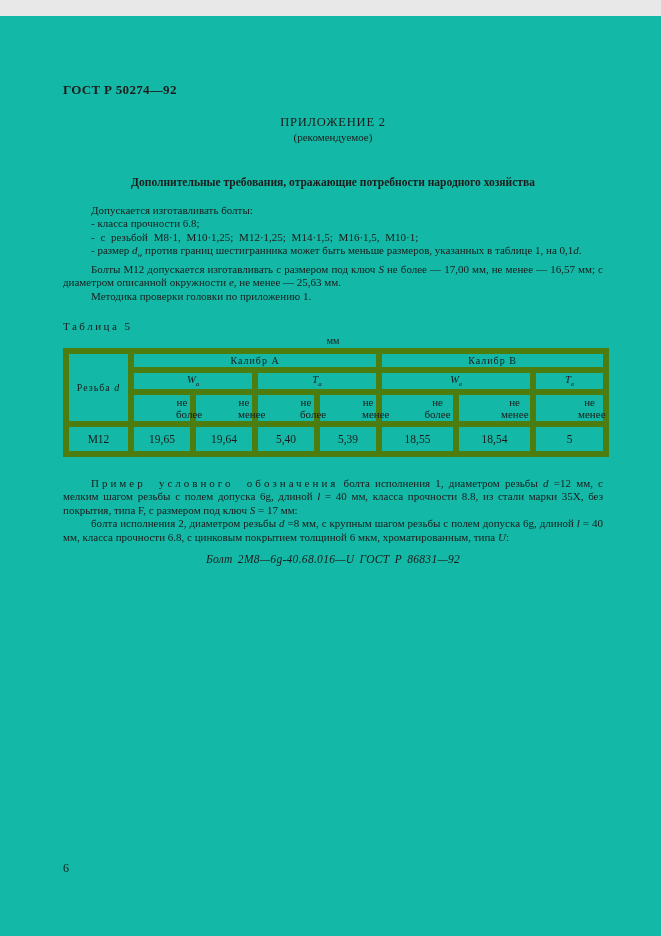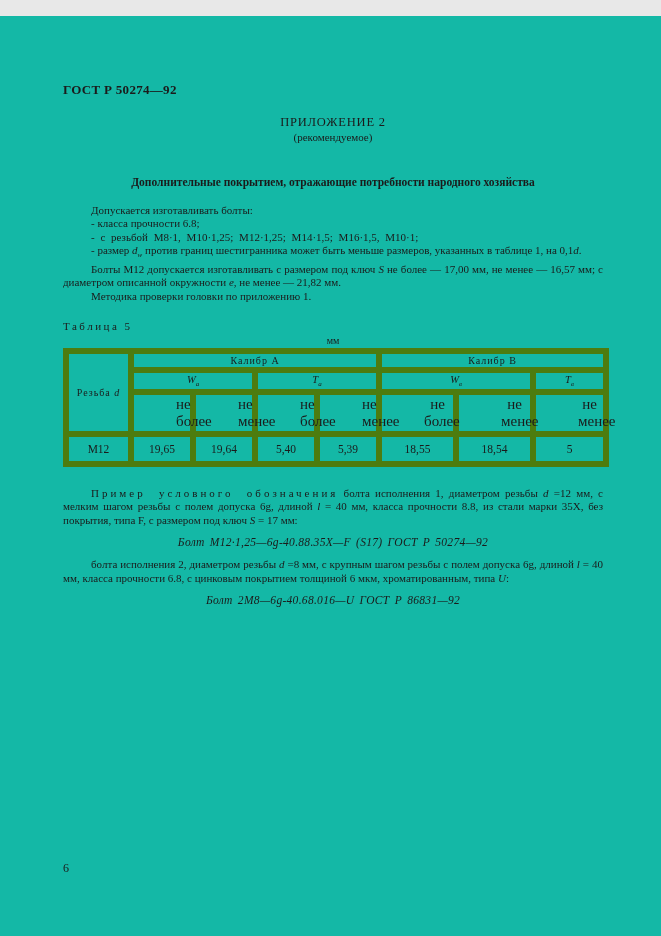--- a/index.html
+++ b/index.html
@@ -25,21 +25,21 @@
   .table-label { font-size:11px; letter-spacing:2.5px; margin-top:17px; }
   .table-unit { text-align:center; font-size:10px; width:540px; margin-top:3px; }
   table.t5 { border-collapse:collapse; table-layout:fixed; width:540px; margin-top:2px; }
   table.t5 td {
     border:6px solid #4d7c0f; text-align:center; vertical-align:middle;
     font-size:10px; padding:1px 2px;
   }
   table.t5 { border:1.5px solid #222; }
   tr.r1 td { height:18px; letter-spacing:1px; }
   tr.r2 td { height:16px; }
-  tr.r3 td { height:17px; font-size:15px; word-spacing:2px;padding-left:42px; }
+  tr.r3 td { height:17px; font-size:11px; word-spacing:2px;padding-left:42px; }
   td.thread-head { font-size:10px; }
   td.dbl, tr.r3 td { border-bottom:3px double #222; }
   tr.data td { height:30px; font-size:11.5px; }
   .sym-i { font-style:italic; font-size:10.5px; }
 
   .examples { margin-top:20px; }
   .designation {
     text-align:center; font-style:italic; font-size:11.5px;
     margin:9px 0 10px 0; letter-spacing:0.3px; word-spacing:2px;
   }
@@ -47,28 +47,28 @@
 </style>
 </head>
 <body>
 
 <div class="page">
   <div class="content">
 
     <div class="doc-number">ГОСТ Р 50274—92</div>
     <div class="appendix-title">ПРИЛОЖЕНИЕ 2</div>
     <div class="appendix-subtitle">(рекомендуемое)</div>
-    <div class="section-heading">Дополнительные покрытием, отражающие потребности народного хозяйства</div>
+    <div class="section-heading">Дополнительные требования, отражающие потребности народного хозяйства</div>
 
     <div class="body-block">
       <p class="body">Допускается изготавливать болты:</p>
       <p class="body">- класса прочности 6.8;</p>
       <p class="body wide">- с резьбой М8·1, М10·1,25; М12·1,25; М14·1,5; М16·1,5, М10·1;</p>
       <p class="body"><span>- размер </span><i>d</i><sub class="sym">w</sub><span> против границ шестигранника может быть меньше размеров, указанных в таблице 1, на 0,1</span><i>d</i><span>.</span></p>
-      <p class="body"><span>Болты М12 допускается изготавливать с размером под ключ </span><i>S</i><span> не более — 17,00 мм, не менее — 16,57 мм; с диаметром описанной окружности </span><i>e</i><span>, не менее — 21,82 мм.</span></p>
+      <p class="body"><span>Болты М12 допускается изготавливать с размером под ключ </span><i>S</i><span> не более — 17,00 мм, не менее — 16,57 мм; с диаметром описанной окружности </span><i>e</i><span>, не менее — 25,63 мм.</span></p>
       <p class="body">Методика проверки головки по приложению 1.</p>
     </div>
 
     <div class="table-label">Таблица 5</div>
     <div class="table-unit">мм</div>
 
     <table class="t5">
       <colgroup>
         <col style="width:65px">
           <col style="width:62px">
@@ -108,21 +108,20 @@
           <td>5,39</td>
           <td>18,55</td>
           <td>18,54</td>
           <td>5</td>
         </tr>
       </tbody>
     </table>
 
     <div class="examples">
       <p class="body"><span class="spaced">Пример условного обозначения</span><span> болта исполнения 1, диаметром резьбы </span><i>d</i><span> =12 мм, с мелким шагом резьбы с полем допуска 6g, длиной </span><i>l</i><span> = 40 мм, класса прочности 8.8, из стали марки 35Х, без покрытия, типа F, с размером под ключ </span><i>S</i><span> = 17 мм:</span></p>
-      <div class="designation">Болт М12·1,25—6g-40.88.35Х—F (S17) ГОСТ Р 50274—92</div>
       <p class="body"><span>болта исполнения 2, диаметром резьбы </span><i>d</i><span> =8 мм, с крупным шагом резьбы с полем допуска 6g, длиной </span><i>l</i><span> = 40 мм, класса прочности 6.8, с цинковым покрытием толщиной 6 мкм, хроматированным, типа </span><i>U</i><span>:</span></p>
       <div class="designation">Болт 2М8—6g-40.68.016—U  ГОСТ Р 86831—92</div>
     </div>
 
   </div>
 
   <div class="page-number">6</div>
 </div>
 
 </body></html>

